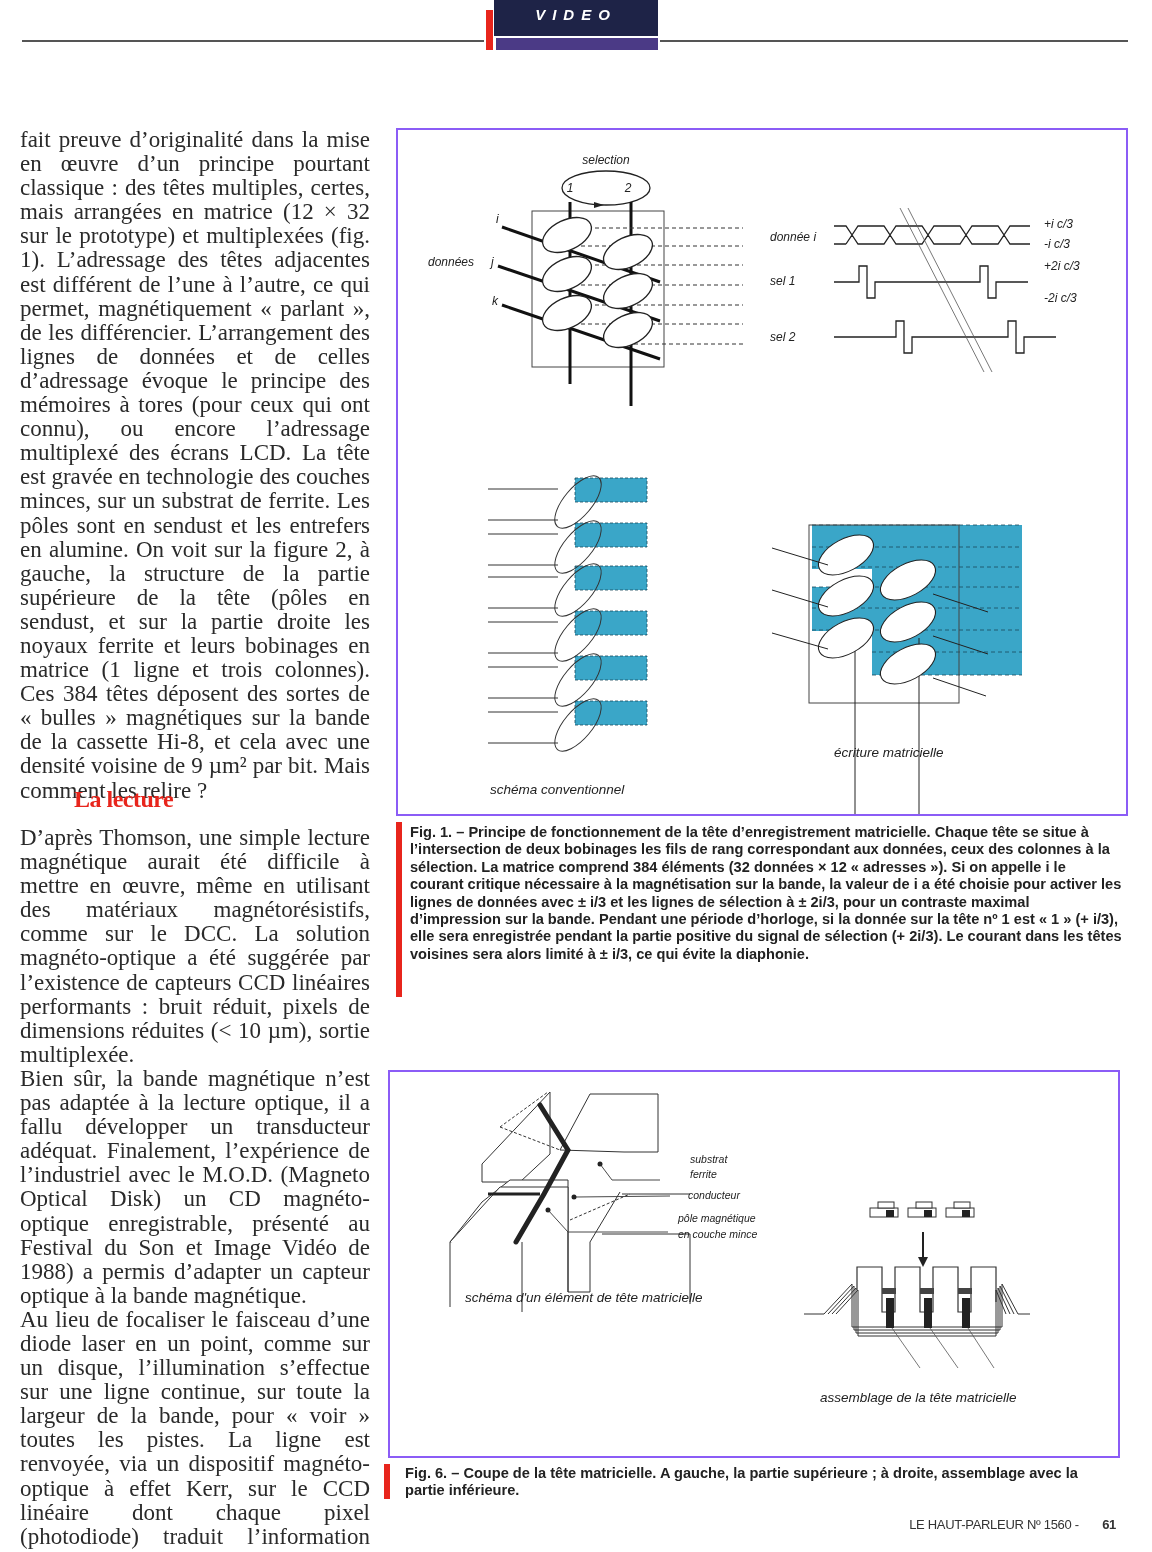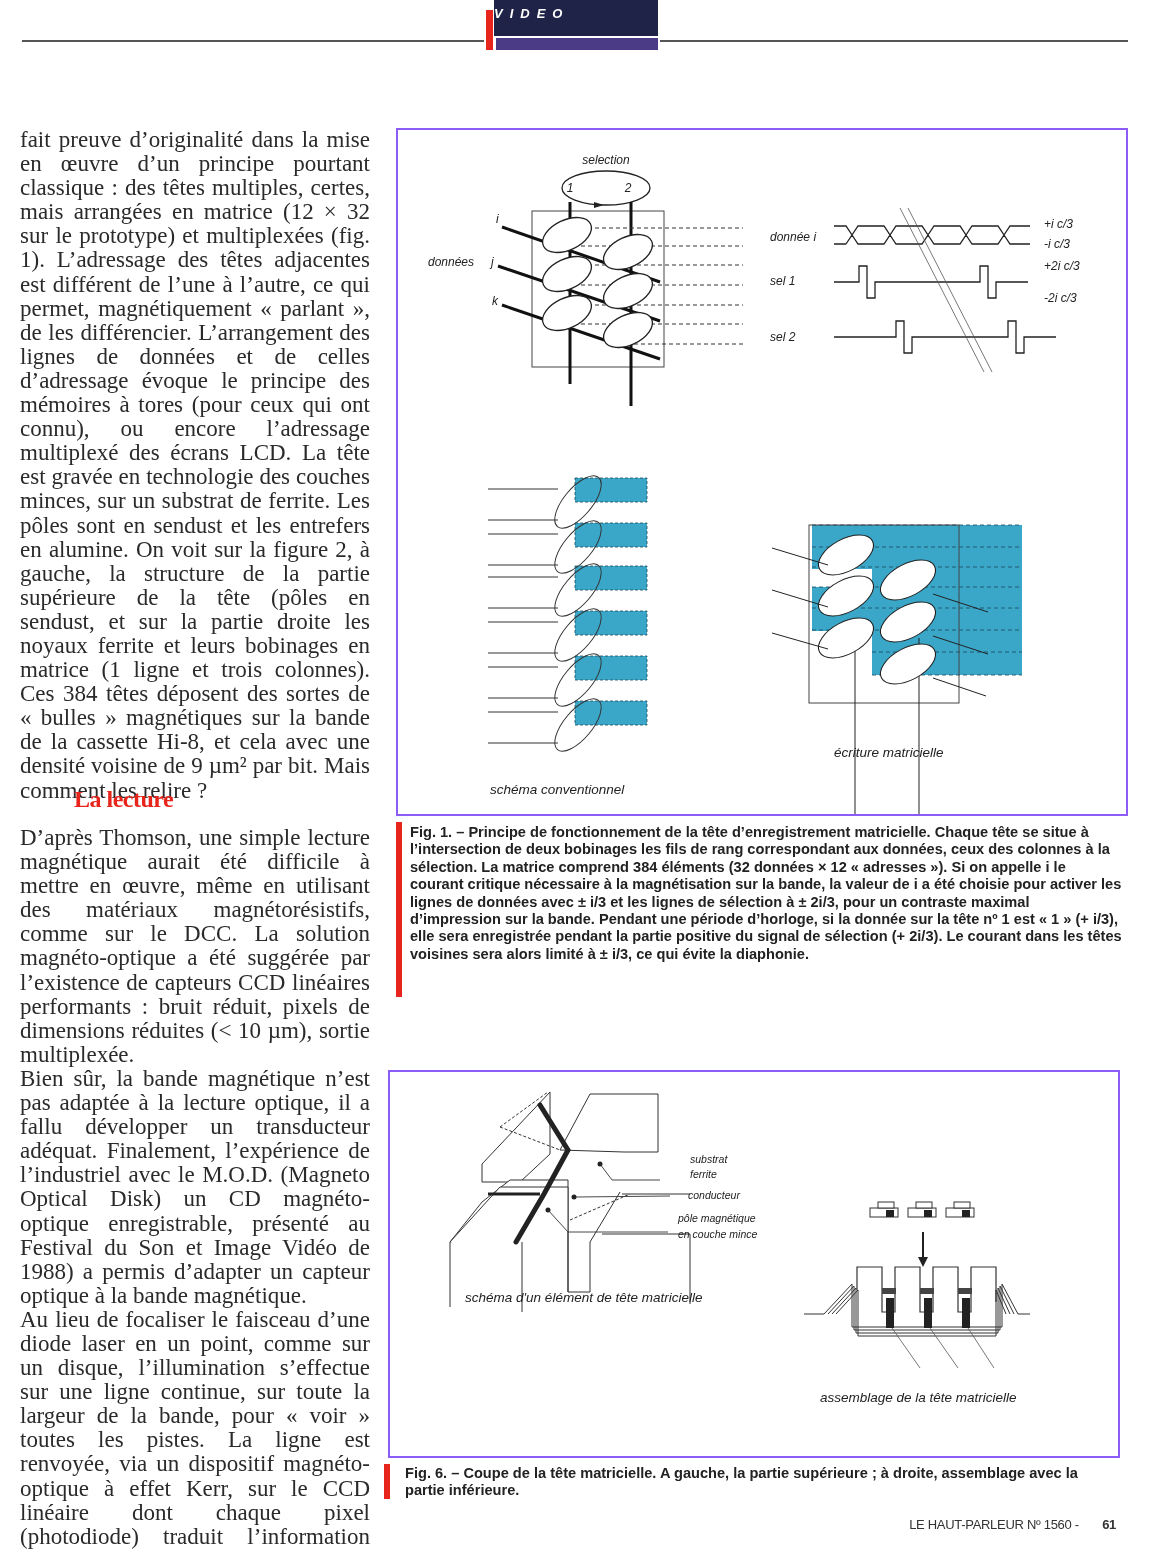--- a/index.html
+++ b/index.html
@@ -1,21 +1,21 @@
 <!DOCTYPE html>
 <html><head>
 <meta charset="utf-8">
 <style>
   html,body{margin:0;padding:0;background:#fff;}
   body{width:1152px;height:1552px;position:relative;overflow:hidden;font-family:"Liberation Serif",serif;color:#2a2a2a;}
   .hdr-line{position:absolute;top:40px;height:2px;background:#555;}
   .hdr-line.l{left:22px;width:462px;}
   .hdr-line.r{left:660px;width:468px;}
   .hdr-tab{position:absolute;left:494px;top:0;width:164px;height:36px;background:#1e2347;}
-  .hdr-tab .lbl{position:absolute;width:100%;top:6px;text-align:left;color:#fff;font-family:"Liberation Sans",sans-serif;font-size:13px;font-weight:bold;letter-spacing:7px;}
+  .hdr-tab .lbl{position:absolute;width:100%;top:6px;text-align:center;color:#fff;font-family:"Liberation Sans",sans-serif;font-size:15px;font-weight:bold;letter-spacing:7px;}
   .hdr-red{position:absolute;left:486px;top:10px;width:7px;height:40px;background:#e8251c;}
   .hdr-purple{position:absolute;left:496px;top:38px;width:162px;height:12px;background:#4b3a86;}
   .col{position:absolute;left:20px;width:350px;font-size:23px;line-height:24.1px;text-align:justify;}
   .col p{margin:0;}
   .col .last{text-align-last:left;}
   .h2{position:absolute;left:74px;top:786px;font-family:"Liberation Serif",serif;font-weight:bold;font-size:24px;color:#e8251c;letter-spacing:-0.5px;}
   .figbox{position:absolute;border:2px solid #8b5cf6;background:#fff;}
   .cap{position:absolute;font-family:"Liberation Sans",sans-serif;font-weight:bold;font-size:14.6px;line-height:17.4px;color:#222;}
   .cap-bar{position:absolute;width:6px;background:#e8251c;}
   .lbl{font-family:"Liberation Sans",sans-serif;font-style:italic;font-size:12px;fill:#222;}

